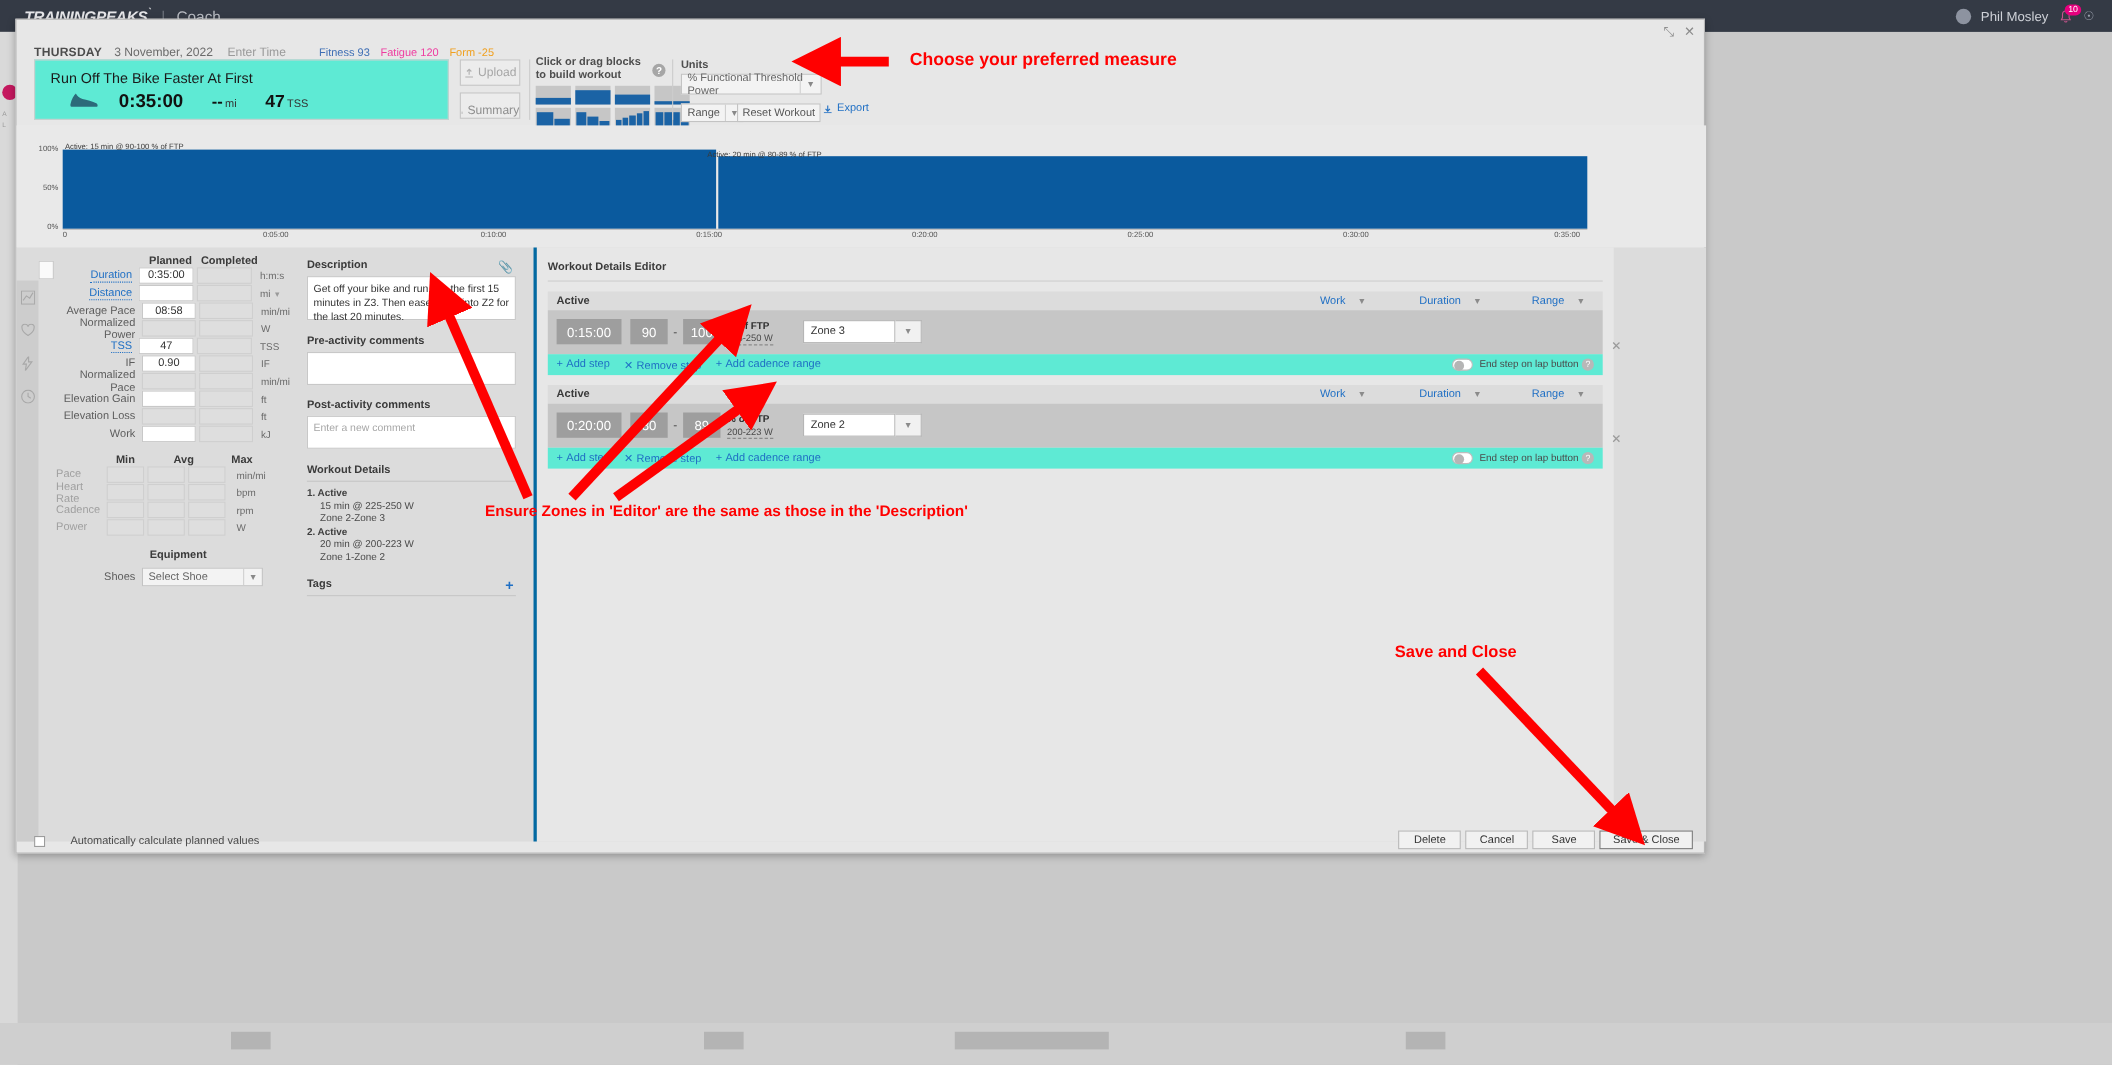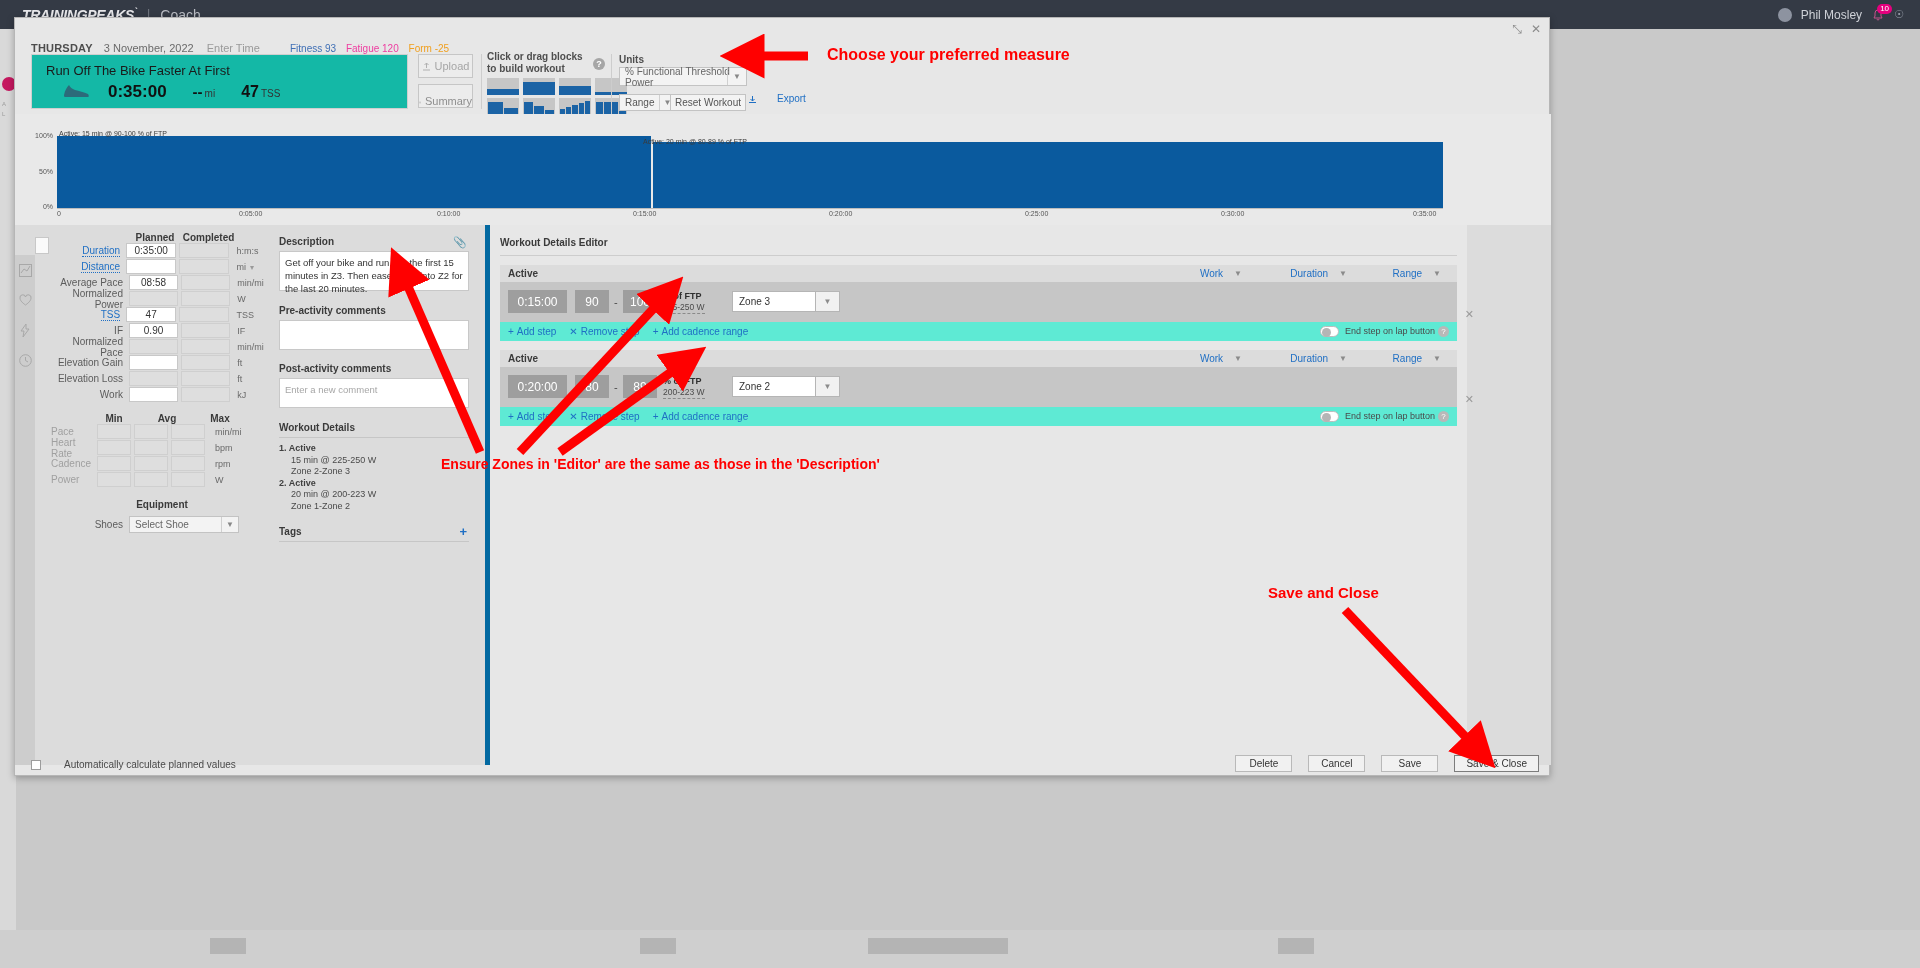--- a/index.html
+++ b/index.html
@@ -49,21 +49,21 @@
   .dayline { position:absolute; left:16px; top:24px; font-size:11px; }
   .dow { color:#4d4d4d; font-weight:bold; letter-spacing:.2px; }
   .dt { color:#6b6b6b; margin-left:8px; }
   .entertime { color:#9a9a9a; margin-left:10px; }
   .ff { position:absolute; left:275px; top:25px; font-size:10px; }
   .ff .k { color:#3f6fb5; } .ff .v { color:#3f6fb5; }
   .ff .k2 { color:#ee3ca0; } .ff .v2 { color:#ee3ca0; }
   .ff .k3 { color:#f0a020; } .ff .v3 { color:#f0a020; }
 
   .wcard { position:absolute; left:16px; top:36px; width:377px; height:55px;
-    background:#14b8a6; border:1px solid #cfcfcf; }
+    background:#5eead4; border:1px solid #cfcfcf; }
   .wtitle { position:absolute; left:14px; top:8px; font-size:13px; color:#1a1a1a; }
   .wshoe { position:absolute; left:30px; top:28px; }
   .wstats { position:absolute; left:76px; top:27px; display:flex; align-items:baseline; gap:26px; }
   .wdur { font-size:17px; font-weight:bold; color:#111; }
   .wdist { font-size:15px; font-weight:bold; color:#111; }
   .wdist em { font-size:10px; font-style:normal; font-weight:normal; color:#333; margin-left:2px;}
   .wtss { font-size:16px; font-weight:bold; color:#111; }
   .wtss em { font-size:10px; font-style:normal; font-weight:normal; color:#333; margin-left:2px;}
 
   .btn-up { position:absolute; left:403px; top:36px; width:55px; height:24px;
@@ -97,21 +97,21 @@
   .range-sel { position:absolute; left:604px; top:76px; width:57px; height:17px;
     background:#f3f3f3; border:1px solid #c3c3c3; font-size:10px; color:#555;
     display:flex; align-items:center; padding-left:5px; }
   .range-sel .cv { position:absolute; right:0; top:0; width:16px; height:15px;
     border-left:1px solid #d0d0d0; display:flex; align-items:center; justify-content:center;
     color:#888; font-size:8px; }
   .reset-btn { position:absolute; left:655px; top:76px; width:76px; height:17px;
     background:#f3f3f3; border:1px solid #c3c3c3; font-size:10px; color:#555;
     display:flex; align-items:center; justify-content:center; }
   .export-lnk { position:absolute; left:733px; top:75px; font-size:10px; color:#1f6fc4;
-    display:flex; align-items:center; gap:20px; }
+    display:flex; align-items:center; gap:4px; }
 
   
   .chart { position:absolute; left:0; top:96px; width:1536px; height:111px; background:#e9e9e9; }
   .cyl { position:absolute; font-size:7px; color:#555; right:0; width:24px; text-align:right; }
   .plot { position:absolute; left:42px; top:14px; width:1386px; height:80px; }
   .seg { position:absolute; bottom:0; background:#0a5a9e; }
   .seglab { position:absolute; font-size:7px; color:#3a3a3a; white-space:nowrap; }
   .xaxis { position:absolute; left:42px; top:96px; width:1386px; font-size:7px; color:#555; }
   .xt { position:absolute; }
   .chart-base { position:absolute; left:42px; top:94px; width:1386px; height:1px; background:#bdbdbd; }
@@ -168,21 +168,21 @@
     padding-bottom:4px; border-bottom:1px solid #c6c6c6; }
   .wd-list { margin-top:5px; font-size:9px; color:#3f3f3f; line-height:11.5px; }
   .wd-li b { font-weight:bold; }
   .wd-sub { padding-left:12px; color:#4a4a4a; }
   .tags-h { font-size:10px; font-weight:bold; color:#3a3a3a; margin-top:14px;
     padding-bottom:4px; border-bottom:1px solid #c6c6c6; position:relative; }
   .tags-h .plus { position:absolute; right:2px; top:-2px; color:#1f6fc4; font-size:13px; }
 
   
   .editor { position:absolute; left:470px; top:0; width:982px; height:540px;
-    background:#e7e7e7; border-left:5px solid #0369a1; }
+    background:#e7e7e7; border-left:3px solid #0369a1; }
   .ed-h { font-size:10px; font-weight:bold; color:#3a3a3a; padding:12px 0 0 10px; }
   .ed-rule { margin:7px 10px 0 10px; height:1px; background:#cdcdcd; }
 
   .stepgrp { margin:9px 10px 0 10px; }
   .step-hdr { height:17px; background:#dcdcdc; display:flex; align-items:center;
     position:relative; padding-left:8px; }
   .step-hdr .nm { font-size:10px; font-weight:bold; color:#3a3a3a; }
   .hdr-sel { position:absolute; display:flex; align-items:center; font-size:10px; color:#1f6fc4; }
   .hdr-sel .cv { margin-left:11px; color:#8b8b8b; font-size:8px; }
   .step-body { background:#c6c6c6; height:40px; position:relative; }
@@ -208,21 +208,21 @@
     background:#fff; border:1px solid #bdbdbd; border-radius:6px; }
   .toggle::after { content:""; position:absolute; left:1px; top:1px; width:9px; height:9px;
     border-radius:50%; background:#b5b5b5; }
   .lapbtn { position:absolute; right:22px; top:4px; font-size:9px; color:#4a4a4a; }
   .lapq { position:absolute; right:8px; top:4px; width:11px; height:11px; border-radius:50%;
     background:#b8b8b8; color:#fff; font-size:8px; display:flex; align-items:center;
     justify-content:center; }
   .autocalc { position:absolute; left:16px; top:741px; display:flex; align-items:center;
     gap:23px; font-size:10px; color:#4a4a4a; }
   .cbx { width:10px; height:10px; border:1px solid #9c9c9c; background:#fff; }
-  .fbtns { position:absolute; right:10px; top:737px; display:flex; gap:16px; }
+  .fbtns { position:absolute; right:10px; top:737px; display:flex; gap:4px; }
   .fbtn { height:17px; min-width:57px; padding:0 11px; background:#f1f1f1;
     border:1px solid #b9b9b9; font-size:10px; color:#333; display:flex;
     align-items:center; justify-content:center; }
   .fbtn.prim { border-color:#7c7c7c; }
 
   
   .anno { position:absolute; color:#ff0000; font-weight:bold; white-space:nowrap; }
   svg.arrows { position:absolute; left:0; top:0; width:1920px; height:968px;
     pointer-events:none; }
 </style>

